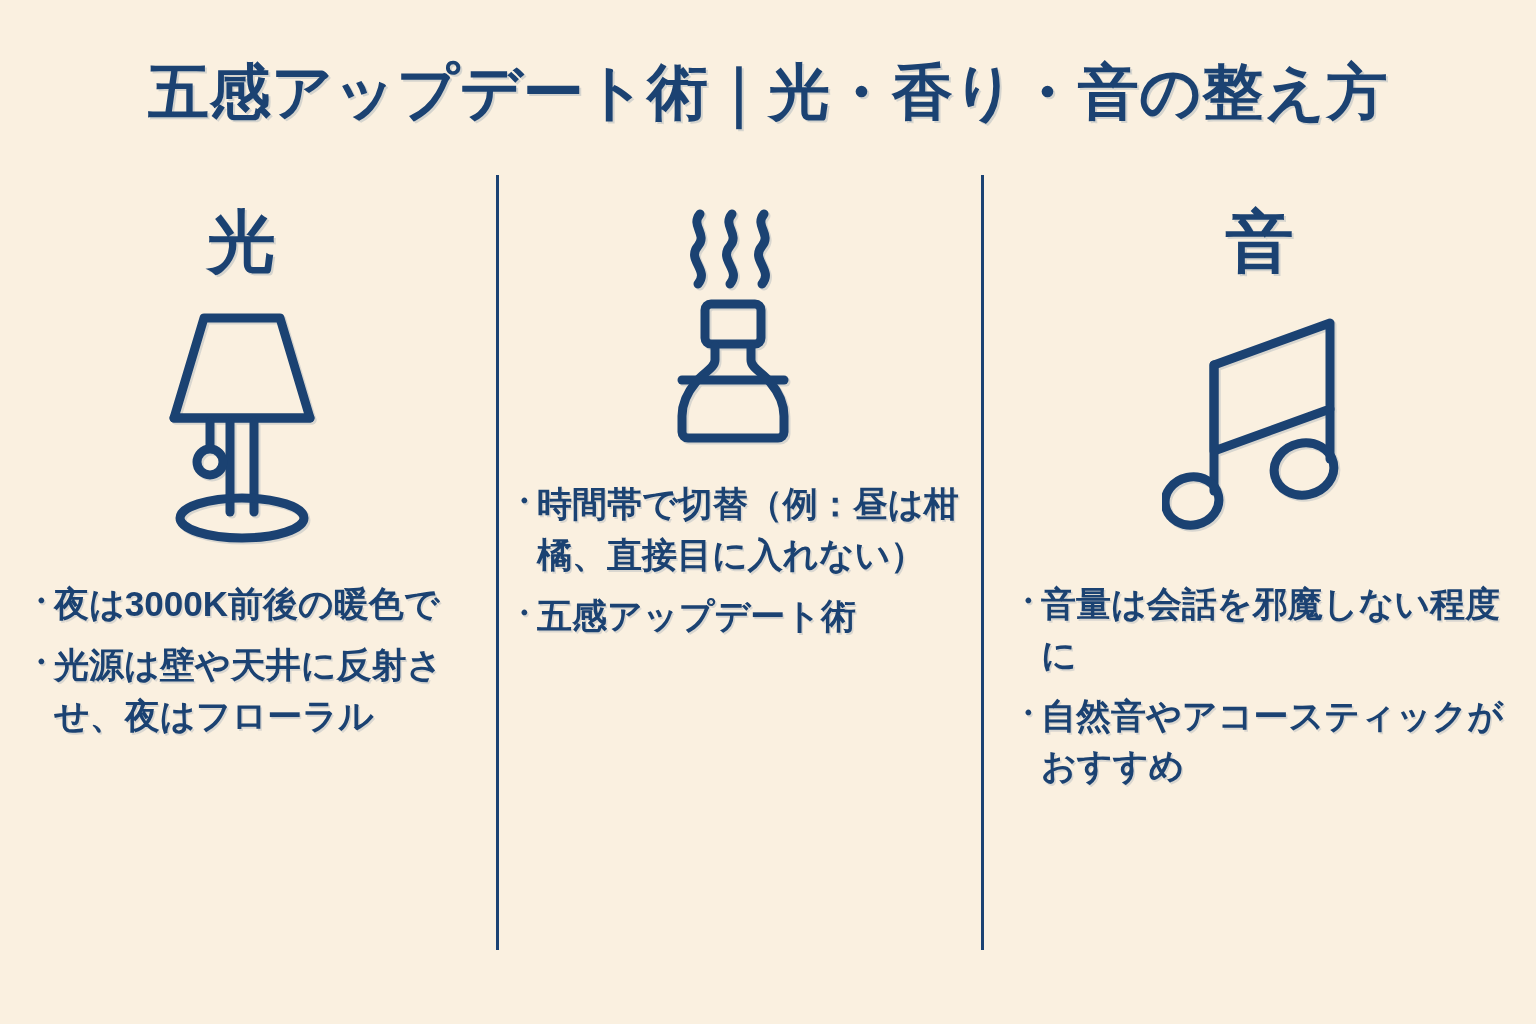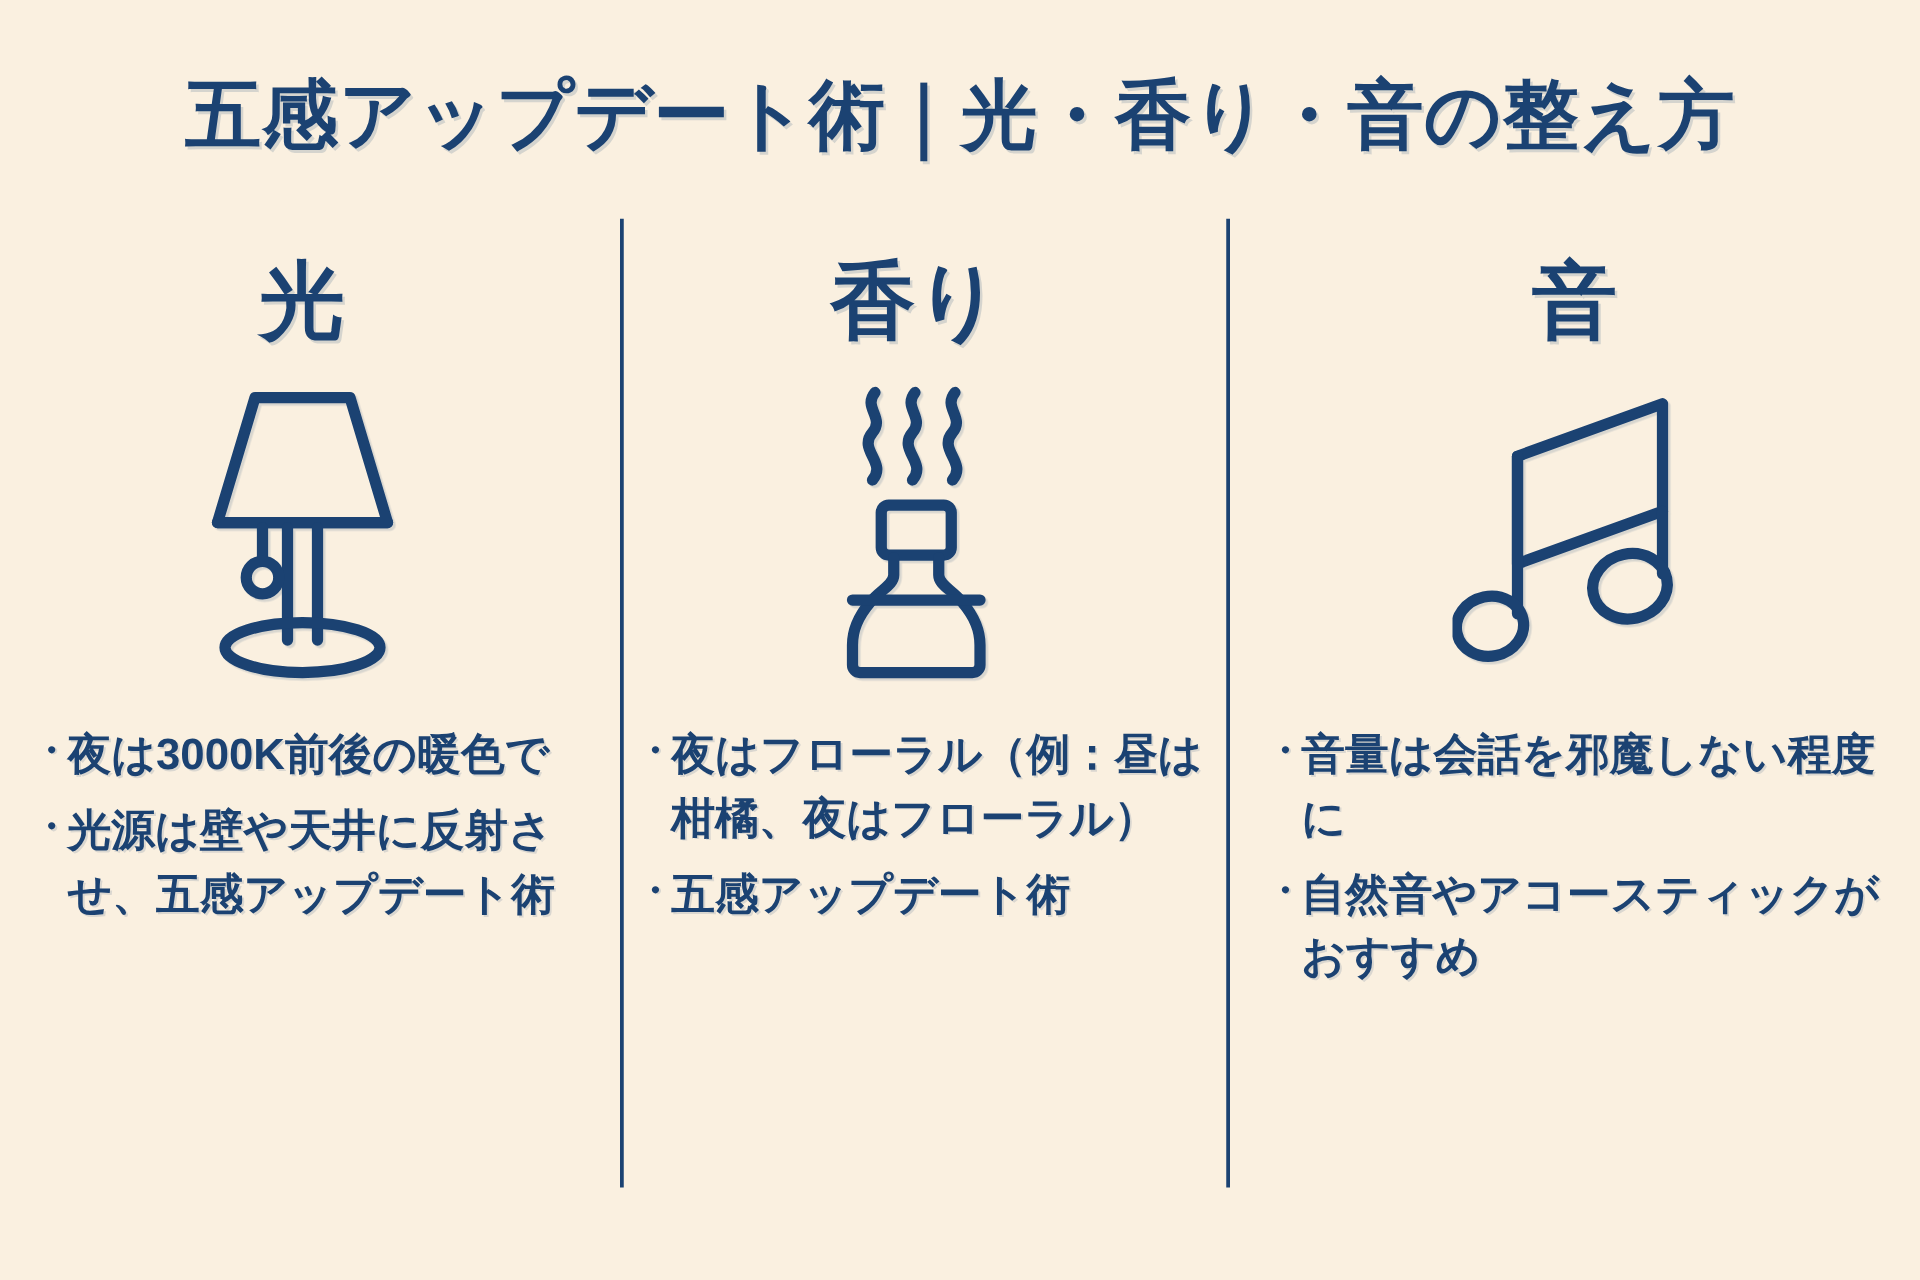--- a/index.html
+++ b/index.html
@@ -138,41 +138,40 @@
           <ellipse cx="90" cy="212" rx="62" ry="20"></ellipse>
         </svg>
       </div>
       <div class="bullets">
         <div class="bullet">
           <span class="dot">・</span>
           <span class="btext">夜は3000K前後の暖色で</span>
         </div>
         <div class="bullet">
           <span class="dot">・</span>
-          <span class="btext">光源は壁や天井に反射させ、五感アップデート術</span>
+          <span class="btext">光源は壁や天井に反射させ、夜はフローラル</span>
         </div>
       </div>
     </div>
 
     <div class="column col-2">
-      <div class="col-head">香り</div>
       <div class="icon-wrap">
         <svg width="150" height="245" viewBox="0 0 150 245" fill="none" stroke="#1b4272" stroke-width="9" stroke-linejoin="round" stroke-linecap="round">
           <path d="M40 80 C 52 66 28 56 40 42 C 50 30 32 22 42 10"></path>
           <path d="M72 80 C 84 66 60 56 72 42 C 82 30 64 22 74 10"></path>
           <path d="M104 80 C 116 66 92 56 104 42 C 114 30 96 22 106 10"></path>
           <rect x="47" y="100" width="56" height="40" rx="6"></rect>
           <path d="M57 142 V156 C 57 164 46 168 38 178 C 28 190 24 200 24 212 V228 A6 6 0 0 0 30 234 H120 A6 6 0 0 0 126 228 V212 C126 200 122 190 112 178 C 104 168 93 164 93 156 V142"></path>
           <line x1="24" y1="176" x2="126" y2="176"></line>
         </svg>
       </div>
       <div class="bullets">
         <div class="bullet">
           <span class="dot">・</span>
-          <span class="btext">夜はフローラル（例：昼は柑橘、夜はフローラル）</span>
+          <span class="btext">時間帯で切替（例：昼は柑橘、直接目に入れない）</span>
         </div>
         <div class="bullet">
           <span class="dot">・</span>
           <span class="btext">五感アップデート術</span>
         </div>
       </div>
     </div>
 
     <div class="column col-3">
       <div class="col-head">音</div>

